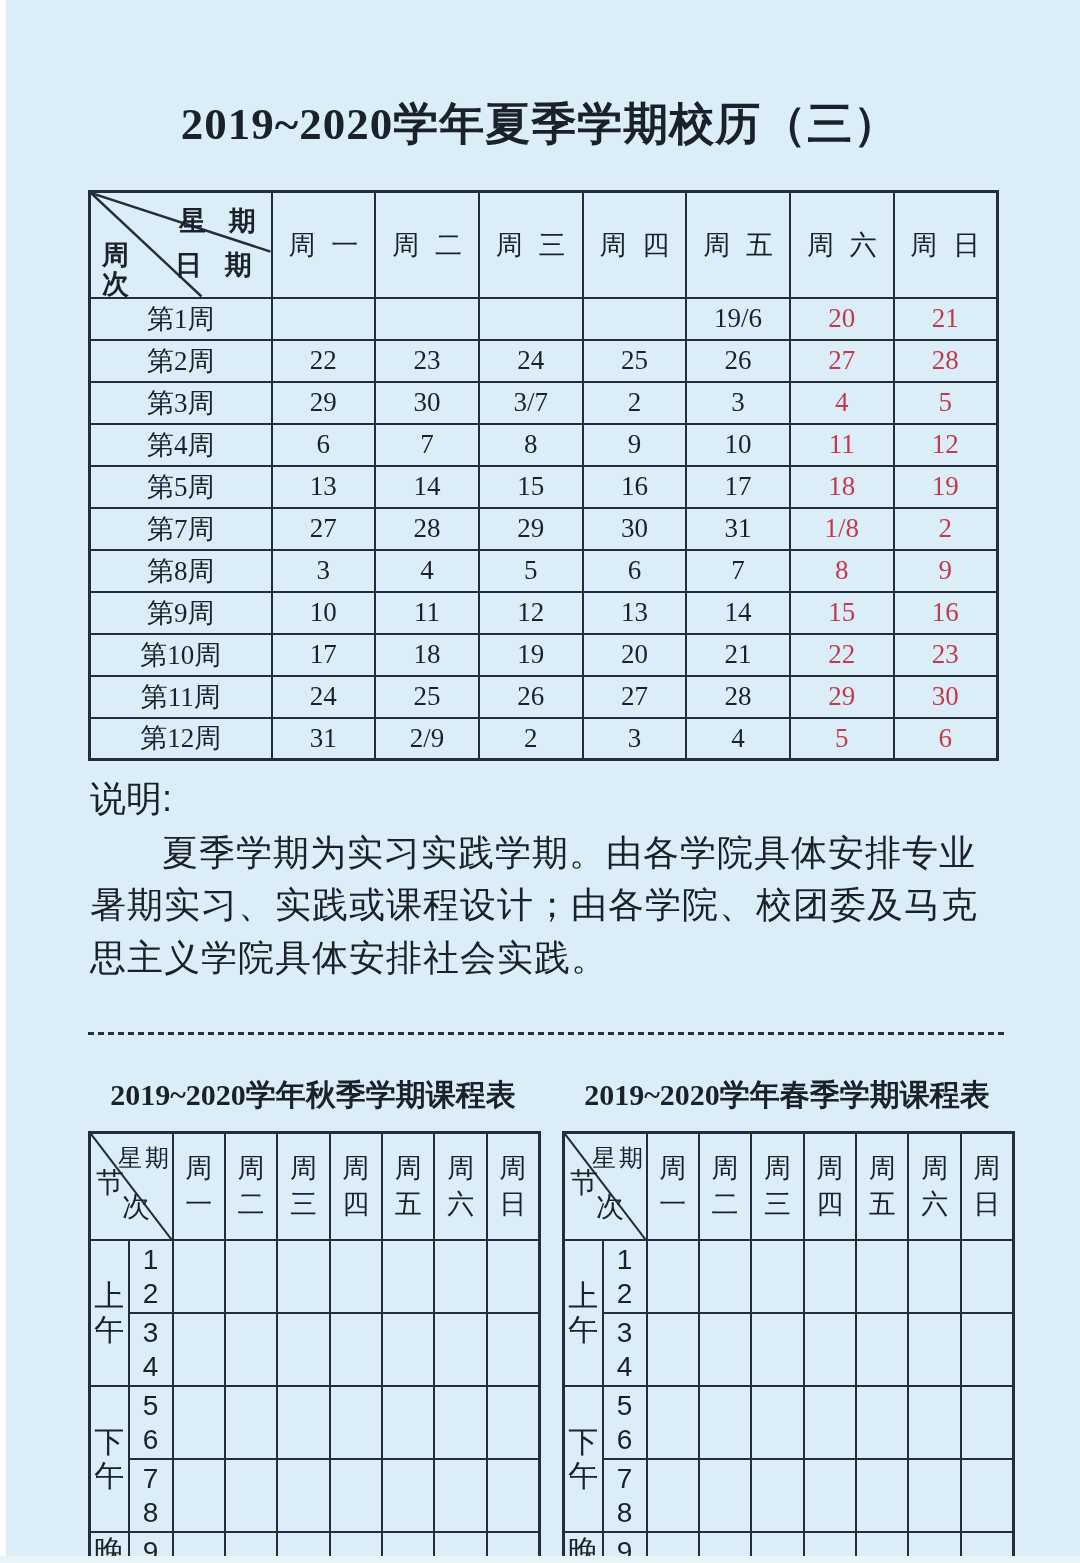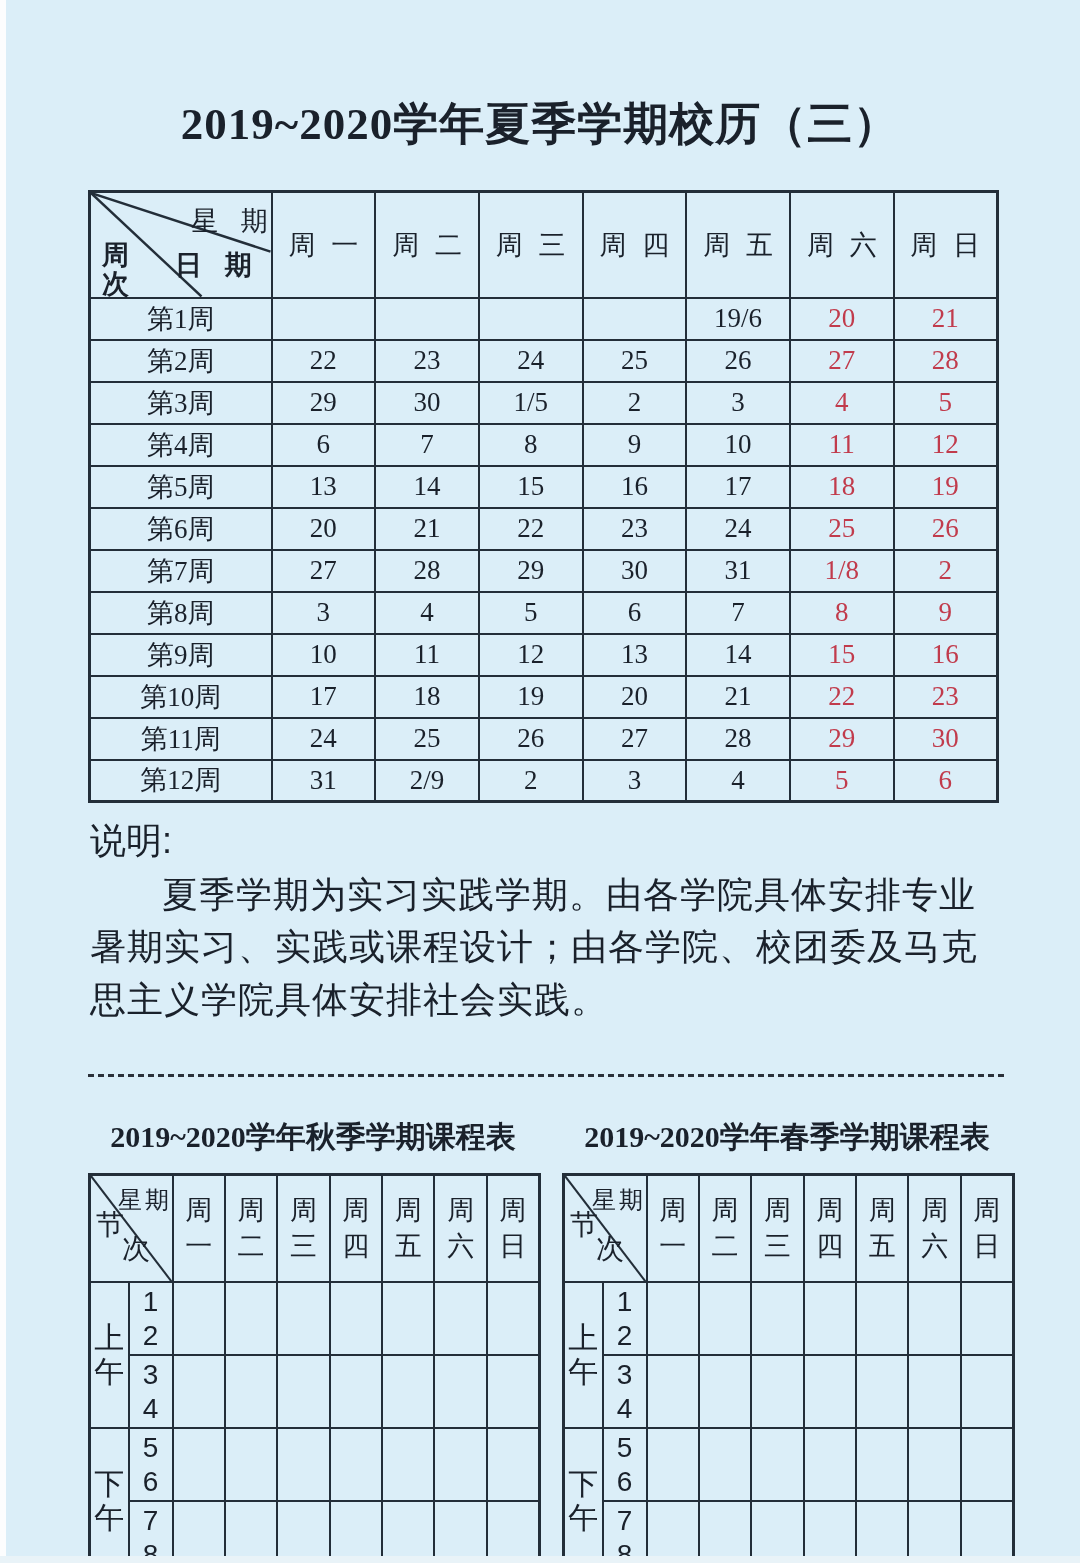--- a/index.html
+++ b/index.html
@@ -42,21 +42,21 @@
   table.cal tbody tr{height:42px;}
   .col-week{width:182px;}
   .col-cday{width:103.7px;}
   th.week{font-weight:bold;font-size:27px;}
   th.day-h{font-weight:bold;word-spacing:9px;}
   td.red{color:var(--red);}
 
   th.corner{position:relative;}
   th.corner svg{position:absolute;left:0;top:0;width:100%;height:100%;}
   th.corner line{stroke:var(--line);stroke-width:2.5;}
-  .lbl-week{position:absolute;left:100px;top:10px;font-weight:normal;letter-spacing:8px;white-space:nowrap;}
+  .lbl-week{position:absolute;left:88px;top:10px;font-weight:bold;letter-spacing:8px;white-space:nowrap;}
   .lbl-date{position:absolute;left:84px;top:54px;font-weight:bold;letter-spacing:8px;white-space:nowrap;}
   .lbl-rows{position:absolute;left:11px;top:48px;font-weight:bold;white-space:pre-line;line-height:29px;text-align:left;}
 
   
   .notes{
     margin:12px 0 0 90px;width:912px;
     font-family:"Liberation Sans", sans-serif;
     font-size:36px;line-height:1.45;
   }
   .notes-head{font-weight:normal;}
@@ -157,21 +157,21 @@
         <td>24</td>
         <td>25</td>
         <td>26</td>
         <td class="red">27</td>
         <td class="red">28</td>
       </tr>
       <tr>
         <th class="week">第3周</th>
         <td>29</td>
         <td>30</td>
-        <td>1/5</td>
+        <td>3/7</td>
         <td>2</td>
         <td>3</td>
         <td class="red">4</td>
         <td class="red">5</td>
       </tr>
       <tr>
         <th class="week">第4周</th>
         <td>6</td>
         <td>7</td>
         <td>8</td>
@@ -182,30 +182,20 @@
       </tr>
       <tr>
         <th class="week">第5周</th>
         <td>13</td>
         <td>14</td>
         <td>15</td>
         <td>16</td>
         <td>17</td>
         <td class="red">18</td>
         <td class="red">19</td>
-      </tr>
-      <tr>
-        <th class="week">第6周</th>
-        <td>20</td>
-        <td>21</td>
-        <td>22</td>
-        <td>23</td>
-        <td>24</td>
-        <td class="red">25</td>
-        <td class="red">26</td>
       </tr>
       <tr>
         <th class="week">第7周</th>
         <td>27</td>
         <td>28</td>
         <td>29</td>
         <td>30</td>
         <td>31</td>
         <td class="red">1/8</td>
         <td class="red">2</td>

